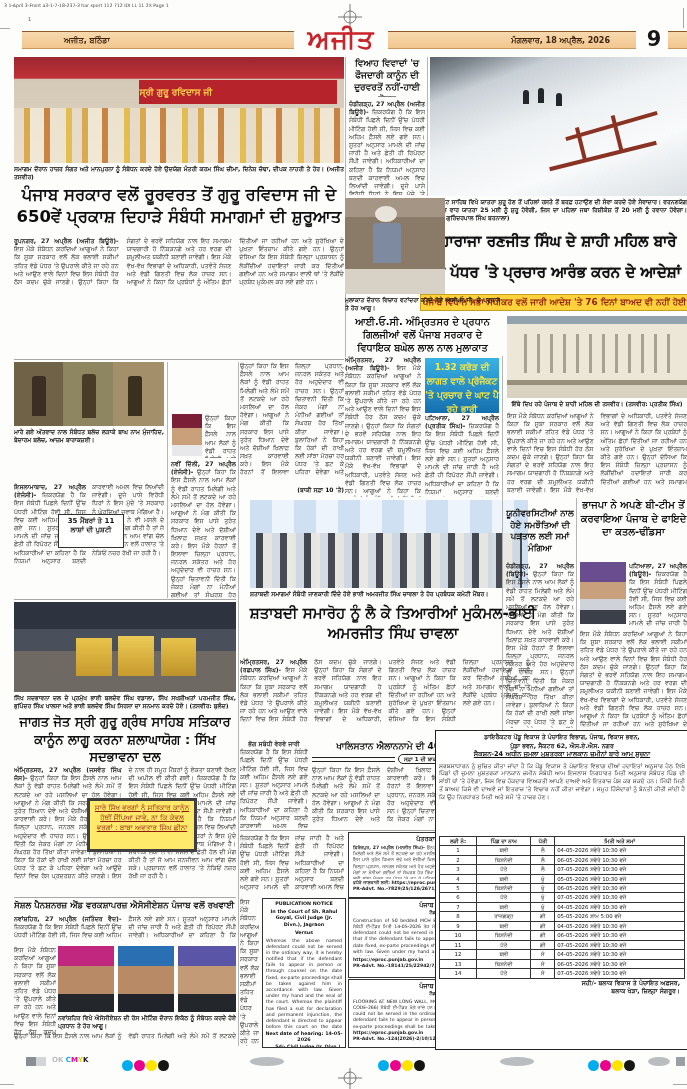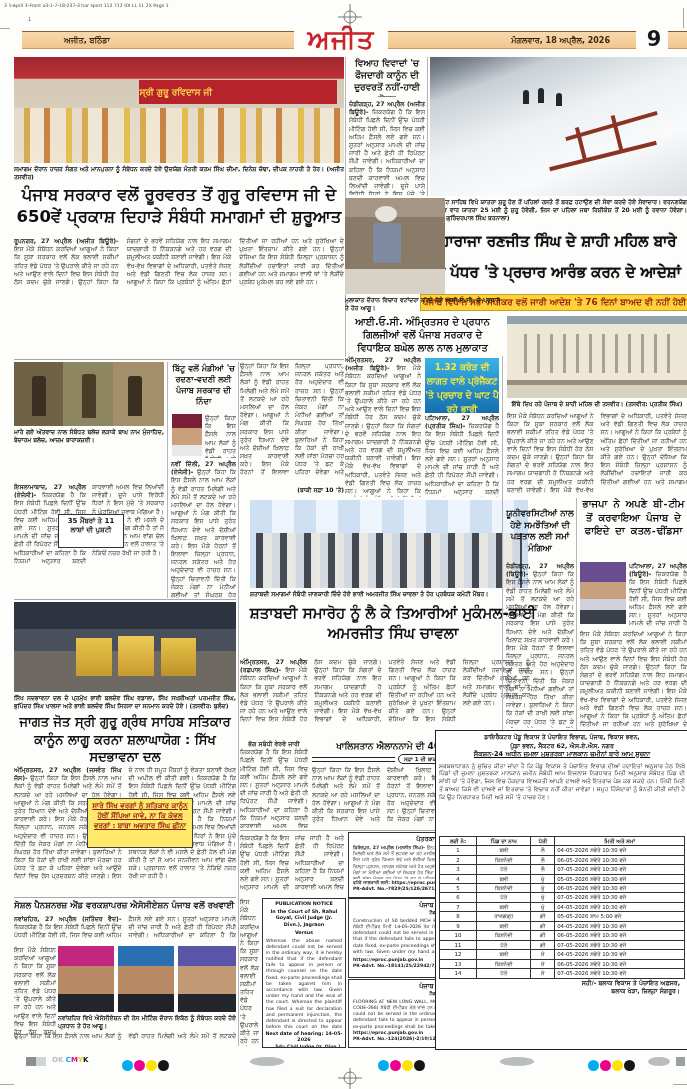--- a/index.html
+++ b/index.html
@@ -16,21 +16,21 @@
   
   .mbar{background:linear-gradient(180deg,#f7d9ae,#f2c68e);border-top:1.5px solid #8a5a28;border-bottom:1px solid #c89a5e;}
   .mbar span{font-size:8px;font-weight:700;color:#3d2410;line-height:15px;}
   .logo{font-size:26px;font-weight:800;color:#c9242b;text-align:center;letter-spacing:1px;}
   .pagenum{font-size:21px;font-weight:800;color:#151515;}
   
   .yellowbar{background:#ffd13b;border:1px solid #c59f22;color:#8e1b0e;font-weight:700;
              font-size:8.8px;text-align:center;line-height:14px;overflow:hidden;}
   .bluebox{background:linear-gradient(180deg,#3ab2e4,#156fae);color:#ffe93c;font-weight:700;
            font-size:9px;text-align:center;line-height:1.55;padding-top:3px;overflow:hidden;}
-  .quotebox{background:#ffe96a;border:1px solid #404040;color:#8e1b0e;font-weight:700;font-size:7.2px;
+  .quotebox{background:#ffe96a;border:3px solid #404040;color:#8e1b0e;font-weight:400;font-size:7.2px;
             text-align:center;text-decoration:underline;line-height:1.4;padding:2px;overflow:hidden;}
   .insetbox{border:1px solid #333;background:#fff;font-weight:700;font-size:7px;text-align:center;
             line-height:1.35;padding:2px;overflow:hidden;}
   .nbox{border:1px solid #333;background:#fff;overflow:hidden;}
   .tiny{font-size:4.6px;line-height:1.35;color:#222;text-align:justify;overflow:hidden;}
   .tinyc{font-size:4.8px;line-height:1.4;color:#111;text-align:center;font-weight:700;overflow:hidden;}
   
   table.ntable{border-collapse:collapse;width:100%;}
   table.ntable th,table.ntable td{border:1px solid #333;font-size:5.4px;line-height:1.2;padding:1px 2px;color:#111;}
   table.ntable th{font-weight:700;text-align:center;}
@@ -92,21 +92,20 @@
     <div class="fig" style="left:76%;top:22%;width:14px;height:40px;background:#39301f;"></div>
   </div>
   <div class="abs cap" style="left:14px;top:428px;width:150px;height:15px;">ਮਾਰੇ ਗਏ ਅੱਤਵਾਦ ਨਾਲ ਸੰਬੰਧਤ ਬਲੋਚ ਲੜਾਕੇ ਬਾਘ ਨਾਮ ਮੁੰਜਾਹਿਦ, ਬੇਦਾਰਮ ਬਲੋਚ, ਆਜ਼ਮ ਬਾਰਾਕਜ਼ਈ।</div>
   <div class="abs bt" style="left:14px;top:483px;width:150px;height:114px;column-count:2;column-gap:6px;">
     <b>ਇਸਲਾਮਾਬਾਦ, 27 ਅਪ੍ਰੈਲ (ਏਜੰਸੀ)-</b>
     <span>ਜ਼ਿਕਰਯੋਗ ਹੈ ਕਿ ਇਸ ਸੰਬੰਧੀ ਪਿਛਲੇ ਦਿਨੀਂ ਉੱਚ ਪੱਧਰੀ ਮੀਟਿੰਗ ਹੋਈ ਸੀ, ਜਿਸ ਵਿਚ ਕਈ ਅਹਿਮ ਫ਼ੈਸਲੇ ਲਏ ਗਏ ਸਨ। ਸੂਤਰਾਂ ਅਨੁਸਾਰ ਮਾਮਲੇ ਦੀ ਜਾਂਚ ਜਾਰੀ ਹੈ ਅਤੇ ਛੇਤੀ ਹੀ ਰਿਪੋਰਟ ਸੌਂਪੀ ਜਾਵੇਗੀ। ਅਧਿਕਾਰੀਆਂ ਦਾ ਕਹਿਣਾ ਹੈ ਕਿ ਨਿਯਮਾਂ ਅਨੁਸਾਰ ਬਣਦੀ ਕਾਰਵਾਈ ਅਮਲ ਵਿਚ ਲਿਆਂਦੀ ਜਾਵੇਗੀ। ਦੂਜੇ ਪਾਸੇ ਵਿਰੋਧੀ ਧਿਰਾਂ ਨੇ ਇਸ ਮੁੱਦੇ 'ਤੇ ਸਰਕਾਰ ਨੂੰ ਘੇਰਦਿਆਂ ਜਵਾਬ ਮੰਗਿਆ ਹੈ। ਸਥਾਨਕ ਲੋਕਾਂ ਨੇ ਵੀ ਮਸਲੇ ਦੇ ਛੇਤੀ ਹੱਲ ਦੀ ਮੰਗ ਕੀਤੀ ਹੈ ਤਾਂ ਜੋ ਆਮ ਜਨਜੀਵਨ ਆਮ ਵਾਂਗ ਚੱਲ ਸਕੇ। ਪ੍ਰਸ਼ਾਸਨ ਵਲੋਂ ਹਾਲਾਤ 'ਤੇ ਨੇੜਿਓਂ ਨਜ਼ਰ ਰੱਖੀ ਜਾ ਰਹੀ ਹੈ।</span>
   </div>
   <div class="abs insetbox" style="left:58px;top:514px;width:60px;height:28px;">35 ਮੈਂਬਰਾਂ ਤੇ 11 ਲਾਸ਼ਾਂ ਦੀ ਪੁਸ਼ਟੀ</div>
 
   <div class="abs vrule" style="left:167px;top:362px;height:236px;"></div>
-  <div class="abs hd" style="left:171px;top:363px;width:65px;height:48px;font-size:8.2px;">ਬਿੱਟੂ ਵਲੋਂ ਮੰਡੀਆਂ 'ਚ ਰਦਣਾ-ਵਦਣੀ ਲਈ ਪੰਜਾਬ ਸਰਕਾਰ ਦੀ ਨਿੰਦਾ</div>
   <div class="abs photo" style="left:172px;top:414px;width:30px;height:42px;background:linear-gradient(180deg,#7a1f35 0 34%,#caa07b 34% 74%,#e8e8ea 74%);"></div>
   <div class="abs bt" style="left:205px;top:414px;width:31px;height:44px;">
     <span>ਉਨ੍ਹਾਂ ਕਿਹਾ ਕਿ ਇਸ ਫ਼ੈਸਲੇ ਨਾਲ ਆਮ ਲੋਕਾਂ ਨੂੰ ਵੱਡੀ ਰਾਹਤ ਮਿਲੇਗੀ ਅਤੇ ਲੰਮੇ ਸਮੇਂ ਤੋਂ ਲਟਕਦੇ ਆ ਰਹੇ ਮਸਲਿਆਂ ਦਾ ਹੱਲ ਹੋਵੇਗਾ। ਆਗੂਆਂ ਨੇ ਮੰਗ ਕੀਤੀ ਕਿ ਸਰਕਾਰ ਇਸ ਪਾਸੇ ਤੁਰੰਤ ਧਿਆਨ ਦੇਵੇ ਅਤੇ ਦੋਸ਼ੀਆਂ ਖ਼ਿਲਾਫ਼ ਸਖ਼ਤ ਕਾਰਵਾਈ ਕਰੇ। ਇਸ ਮੌਕੇ ਹੋਰਨਾਂ ਤੋਂ ਇਲਾਵਾ ਜ਼ਿਲ੍ਹਾ ਪ੍ਰਧਾਨ, ਜਨਰਲ ਸਕੱਤਰ ਅਤੇ ਹੋਰ ਅਹੁਦੇਦਾਰ ਵੀ ਹਾਜ਼ਰ ਸਨ। ਉਨ੍ਹਾਂ ਚਿਤਾਵਨੀ ਦਿੱਤੀ ਕਿ ਜੇਕਰ ਮੰਗਾਂ ਨਾ ਮੰਨੀਆਂ ਗਈਆਂ ਤਾਂ ਸੰਘਰਸ਼ ਹੋਰ ਤਿੱਖਾ ਕੀਤਾ ਜਾਵੇਗਾ। ਬੁਲਾਰਿਆਂ ਨੇ ਕਿਹਾ ਕਿ ਹੱਕਾਂ ਦੀ ਰਾਖੀ ਲਈ ਸਾਂਝਾ ਮੋਰਚਾ ਹਰ ਪੱਧਰ 'ਤੇ ਡਟ ਕੇ ਪਹਿਰਾ ਦੇਵੇਗਾ ਅਤੇ ਆਉਂਦੇ ਦਿਨਾਂ ਵਿਚ ਰੋਸ ਪ੍ਰਦਰਸ਼ਨ ਕੀਤੇ ਜਾਣਗੇ। ਇਸ ਦੇ ਨਾਲ ਹੀ ਸਮੂਹ ਮੈਂਬਰਾਂ ਨੂੰ ਏਕਤਾ ਬਣਾਈ ਰੱਖਣ ਦੀ ਅਪੀਲ ਵੀ ਕੀਤੀ ਗਈ।</span>
   </div>
   <div class="abs bt" style="left:171px;top:460px;width:65px;height:138px;">
     <b>ਨਵੀਂ ਦਿੱਲੀ, 27 ਅਪ੍ਰੈਲ (ਏਜੰਸੀ)-</b>
     <span>ਉਨ੍ਹਾਂ ਕਿਹਾ ਕਿ ਇਸ ਫ਼ੈਸਲੇ ਨਾਲ ਆਮ ਲੋਕਾਂ ਨੂੰ ਵੱਡੀ ਰਾਹਤ ਮਿਲੇਗੀ ਅਤੇ ਲੰਮੇ ਸਮੇਂ ਤੋਂ ਲਟਕਦੇ ਆ ਰਹੇ ਮਸਲਿਆਂ ਦਾ ਹੱਲ ਹੋਵੇਗਾ। ਆਗੂਆਂ ਨੇ ਮੰਗ ਕੀਤੀ ਕਿ ਸਰਕਾਰ ਇਸ ਪਾਸੇ ਤੁਰੰਤ ਧਿਆਨ ਦੇਵੇ ਅਤੇ ਦੋਸ਼ੀਆਂ ਖ਼ਿਲਾਫ਼ ਸਖ਼ਤ ਕਾਰਵਾਈ ਕਰੇ। ਇਸ ਮੌਕੇ ਹੋਰਨਾਂ ਤੋਂ ਇਲਾਵਾ ਜ਼ਿਲ੍ਹਾ ਪ੍ਰਧਾਨ, ਜਨਰਲ ਸਕੱਤਰ ਅਤੇ ਹੋਰ ਅਹੁਦੇਦਾਰ ਵੀ ਹਾਜ਼ਰ ਸਨ। ਉਨ੍ਹਾਂ ਚਿਤਾਵਨੀ ਦਿੱਤੀ ਕਿ ਜੇਕਰ ਮੰਗਾਂ ਨਾ ਮੰਨੀਆਂ ਗਈਆਂ ਤਾਂ ਸੰਘਰਸ਼ ਹੋਰ ਤਿੱਖਾ ਕੀਤਾ ਜਾਵੇਗਾ। ਬੁਲਾਰਿਆਂ ਨੇ ਕਿਹਾ ਕਿ ਹੱਕਾਂ ਦੀ ਰਾਖੀ ਲਈ ਸਾਂਝਾ ਮੋਰਚਾ ਹਰ ਪੱਧਰ 'ਤੇ ਡਟ ਕੇ ਪਹਿਰਾ ਦੇਵੇਗਾ ਅਤੇ ਆਉਂਦੇ ਦਿਨਾਂ ਵਿਚ ਰੋਸ ਪ੍ਰਦਰਸ਼ਨ ਕੀਤੇ ਜਾਣਗੇ। ਇਸ ਦੇ ਨਾਲ ਹੀ ਸਮੂਹ ਮੈਂਬਰਾਂ ਨੂੰ ਏਕਤਾ ਬਣਾਈ ਰੱਖਣ ਦੀ ਅਪੀਲ ਵੀ ਕੀਤੀ ਗਈ।</span>
   </div>
   <div class="abs rule" style="left:14px;top:599px;width:222px;height:1px;"></div>
 
@@ -268,21 +267,21 @@
     </div>
   </div>
 
   <div class="abs vrule" style="left:502px;top:356px;height:374px;"></div>
   <div class="abs hd" style="left:506px;top:508px;width:68px;height:50px;font-size:8.6px;">ਯੂਨੀਵਰਸਿਟੀਆਂ ਨਾਲ ਹੋਏ ਸਮਝੌਤਿਆਂ ਦੀ ਪੜਤਾਲ ਲਈ ਸਮਾਂ ਮੰਗਿਆ</div>
   <div class="abs bt" style="left:506px;top:562px;width:68px;height:166px;">
     <b>ਚੰਡੀਗੜ੍ਹ, 27 ਅਪ੍ਰੈਲ (ਬਿਊਰੋ)-</b>
     <span>ਉਨ੍ਹਾਂ ਕਿਹਾ ਕਿ ਇਸ ਫ਼ੈਸਲੇ ਨਾਲ ਆਮ ਲੋਕਾਂ ਨੂੰ ਵੱਡੀ ਰਾਹਤ ਮਿਲੇਗੀ ਅਤੇ ਲੰਮੇ ਸਮੇਂ ਤੋਂ ਲਟਕਦੇ ਆ ਰਹੇ ਮਸਲਿਆਂ ਦਾ ਹੱਲ ਹੋਵੇਗਾ। ਆਗੂਆਂ ਨੇ ਮੰਗ ਕੀਤੀ ਕਿ ਸਰਕਾਰ ਇਸ ਪਾਸੇ ਤੁਰੰਤ ਧਿਆਨ ਦੇਵੇ ਅਤੇ ਦੋਸ਼ੀਆਂ ਖ਼ਿਲਾਫ਼ ਸਖ਼ਤ ਕਾਰਵਾਈ ਕਰੇ। ਇਸ ਮੌਕੇ ਹੋਰਨਾਂ ਤੋਂ ਇਲਾਵਾ ਜ਼ਿਲ੍ਹਾ ਪ੍ਰਧਾਨ, ਜਨਰਲ ਸਕੱਤਰ ਅਤੇ ਹੋਰ ਅਹੁਦੇਦਾਰ ਵੀ ਹਾਜ਼ਰ ਸਨ। ਉਨ੍ਹਾਂ ਚਿਤਾਵਨੀ ਦਿੱਤੀ ਕਿ ਜੇਕਰ ਮੰਗਾਂ ਨਾ ਮੰਨੀਆਂ ਗਈਆਂ ਤਾਂ ਸੰਘਰਸ਼ ਹੋਰ ਤਿੱਖਾ ਕੀਤਾ ਜਾਵੇਗਾ। ਬੁਲਾਰਿਆਂ ਨੇ ਕਿਹਾ ਕਿ ਹੱਕਾਂ ਦੀ ਰਾਖੀ ਲਈ ਸਾਂਝਾ ਮੋਰਚਾ ਹਰ ਪੱਧਰ 'ਤੇ ਡਟ ਕੇ ਪਹਿਰਾ ਦੇਵੇਗਾ ਅਤੇ ਆਉਂਦੇ ਦਿਨਾਂ ਵਿਚ ਰੋਸ ਪ੍ਰਦਰਸ਼ਨ ਕੀਤੇ ਜਾਣਗੇ। ਇਸ ਦੇ ਨਾਲ ਹੀ ਸਮੂਹ ਮੈਂਬਰਾਂ ਨੂੰ ਏਕਤਾ ਬਣਾਈ ਰੱਖਣ ਦੀ ਅਪੀਲ ਵੀ ਕੀਤੀ ਗਈ।</span>
   </div>
   <div class="abs vrule" style="left:576px;top:498px;height:232px;"></div>
-  <div class="abs hd" style="left:580px;top:498px;width:107px;height:60px;font-size:10px;font-family:Liberation Mono, monospace;">ਭਾਜਪਾ ਨੇ ਅਪਣੇ ਬੀ-ਟੀਮ ਤੋਂ ਕਰਵਾਇਆ ਪੰਜਾਬ ਦੇ ਫਾਇਦੇ ਦਾ ਕਤਲ-ਢੀਂਡਸਾ</div>
+  <div class="abs hd" style="left:580px;top:498px;width:107px;height:60px;font-size:10px;">ਭਾਜਪਾ ਨੇ ਅਪਣੇ ਬੀ-ਟੀਮ ਤੋਂ ਕਰਵਾਇਆ ਪੰਜਾਬ ਦੇ ਫਾਇਦੇ ਦਾ ਕਤਲ-ਢੀਂਡਸਾ</div>
   <div class="abs photo" style="left:580px;top:562px;width:46px;height:62px;background:linear-gradient(180deg,#6a4d8f 0 32%,#c8a07e 32% 60%,#cfd2d8 60% 78%,#3a3f4a 78%);"></div>
   <div class="abs bt" style="left:629px;top:562px;width:58px;height:64px;">
     <b>ਪਟਿਆਲਾ, 27 ਅਪ੍ਰੈਲ (ਬਿਊਰੋ)-</b>
     <span>ਜ਼ਿਕਰਯੋਗ ਹੈ ਕਿ ਇਸ ਸੰਬੰਧੀ ਪਿਛਲੇ ਦਿਨੀਂ ਉੱਚ ਪੱਧਰੀ ਮੀਟਿੰਗ ਹੋਈ ਸੀ, ਜਿਸ ਵਿਚ ਕਈ ਅਹਿਮ ਫ਼ੈਸਲੇ ਲਏ ਗਏ ਸਨ। ਸੂਤਰਾਂ ਅਨੁਸਾਰ ਮਾਮਲੇ ਦੀ ਜਾਂਚ ਜਾਰੀ ਹੈ ਅਤੇ ਛੇਤੀ ਹੀ ਰਿਪੋਰਟ ਸੌਂਪੀ ਜਾਵੇਗੀ। ਅਧਿਕਾਰੀਆਂ ਦਾ ਕਹਿਣਾ ਹੈ ਕਿ ਨਿਯਮਾਂ ਅਨੁਸਾਰ ਬਣਦੀ ਕਾਰਵਾਈ ਅਮਲ ਵਿਚ ਲਿਆਂਦੀ ਜਾਵੇਗੀ। ਦੂਜੇ ਪਾਸੇ ਵਿਰੋਧੀ ਧਿਰਾਂ ਨੇ ਇਸ ਮੁੱਦੇ 'ਤੇ ਸਰਕਾਰ ਨੂੰ ਘੇਰਦਿਆਂ ਜਵਾਬ ਮੰਗਿਆ ਹੈ। ਸਥਾਨਕ ਲੋਕਾਂ ਨੇ ਵੀ ਮਸਲੇ ਦੇ ਛੇਤੀ ਹੱਲ ਦੀ ਮੰਗ ਕੀਤੀ ਹੈ ਤਾਂ ਜੋ ਆਮ ਜਨਜੀਵਨ ਆਮ ਵਾਂਗ ਚੱਲ ਸਕੇ। ਪ੍ਰਸ਼ਾਸਨ ਵਲੋਂ ਹਾਲਾਤ 'ਤੇ ਨੇੜਿਓਂ ਨਜ਼ਰ ਰੱਖੀ ਜਾ ਰਹੀ ਹੈ।</span>
   </div>
   <div class="abs bt" style="left:580px;top:630px;width:107px;height:98px;">
     <span>ਇਸ ਮੌਕੇ ਸੰਬੋਧਨ ਕਰਦਿਆਂ ਆਗੂਆਂ ਨੇ ਕਿਹਾ ਕਿ ਸੂਬਾ ਸਰਕਾਰ ਵਲੋਂ ਲੋਕ ਭਲਾਈ ਸਕੀਮਾਂ ਤਹਿਤ ਵੱਡੇ ਪੱਧਰ 'ਤੇ ਉਪਰਾਲੇ ਕੀਤੇ ਜਾ ਰਹੇ ਹਨ ਅਤੇ ਆਉਣ ਵਾਲੇ ਦਿਨਾਂ ਵਿਚ ਇਸ ਸੰਬੰਧੀ ਹੋਰ ਠੋਸ ਕਦਮ ਚੁੱਕੇ ਜਾਣਗੇ। ਉਨ੍ਹਾਂ ਕਿਹਾ ਕਿ ਸੰਗਤਾਂ ਦੇ ਭਰਵੇਂ ਸਹਿਯੋਗ ਨਾਲ ਇਹ ਸਮਾਗਮ ਯਾਦਗਾਰੀ ਹੋ ਨਿੱਬੜਨਗੇ ਅਤੇ ਹਰ ਵਰਗ ਦੀ ਸ਼ਮੂਲੀਅਤ ਯਕੀਨੀ ਬਣਾਈ ਜਾਵੇਗੀ। ਇਸ ਮੌਕੇ ਵੱਖ-ਵੱਖ ਵਿਭਾਗਾਂ ਦੇ ਅਧਿਕਾਰੀ, ਪਤਵੰਤੇ ਸੱਜਣ ਅਤੇ ਵੱਡੀ ਗਿਣਤੀ ਵਿਚ ਲੋਕ ਹਾਜ਼ਰ ਸਨ। ਆਗੂਆਂ ਨੇ ਕਿਹਾ ਕਿ ਪ੍ਰਬੰਧਾਂ ਨੂੰ ਅੰਤਿਮ ਛੋਹਾਂ ਦਿੱਤੀਆਂ ਜਾ ਰਹੀਆਂ ਹਨ ਅਤੇ ਸੁਰੱਖਿਆ ਦੇ ਪੁਖ਼ਤਾ ਇੰਤਜ਼ਾਮ ਕੀਤੇ ਗਏ ਹਨ। ਉਨ੍ਹਾਂ ਦੱਸਿਆ ਕਿ ਇਸ ਸੰਬੰਧੀ ਜ਼ਿਲ੍ਹਾ ਪ੍ਰਸ਼ਾਸਨ ਨੂੰ ਲੋੜੀਂਦੀਆਂ ਹਦਾਇਤਾਂ ਜਾਰੀ ਕਰ ਦਿੱਤੀਆਂ ਗਈਆਂ ਹਨ ਅਤੇ ਸਮਾਗਮ ਵਾਲੀ ਥਾਂ 'ਤੇ ਲੋੜੀਂਦੇ ਪ੍ਰਬੰਧ ਮੁਕੰਮਲ ਕਰ ਲਏ ਗਏ ਹਨ।</span>
   </div>
 
   <div class="abs nbox" style="left:435px;top:730px;width:252px;height:318px;border-color:#222;">

